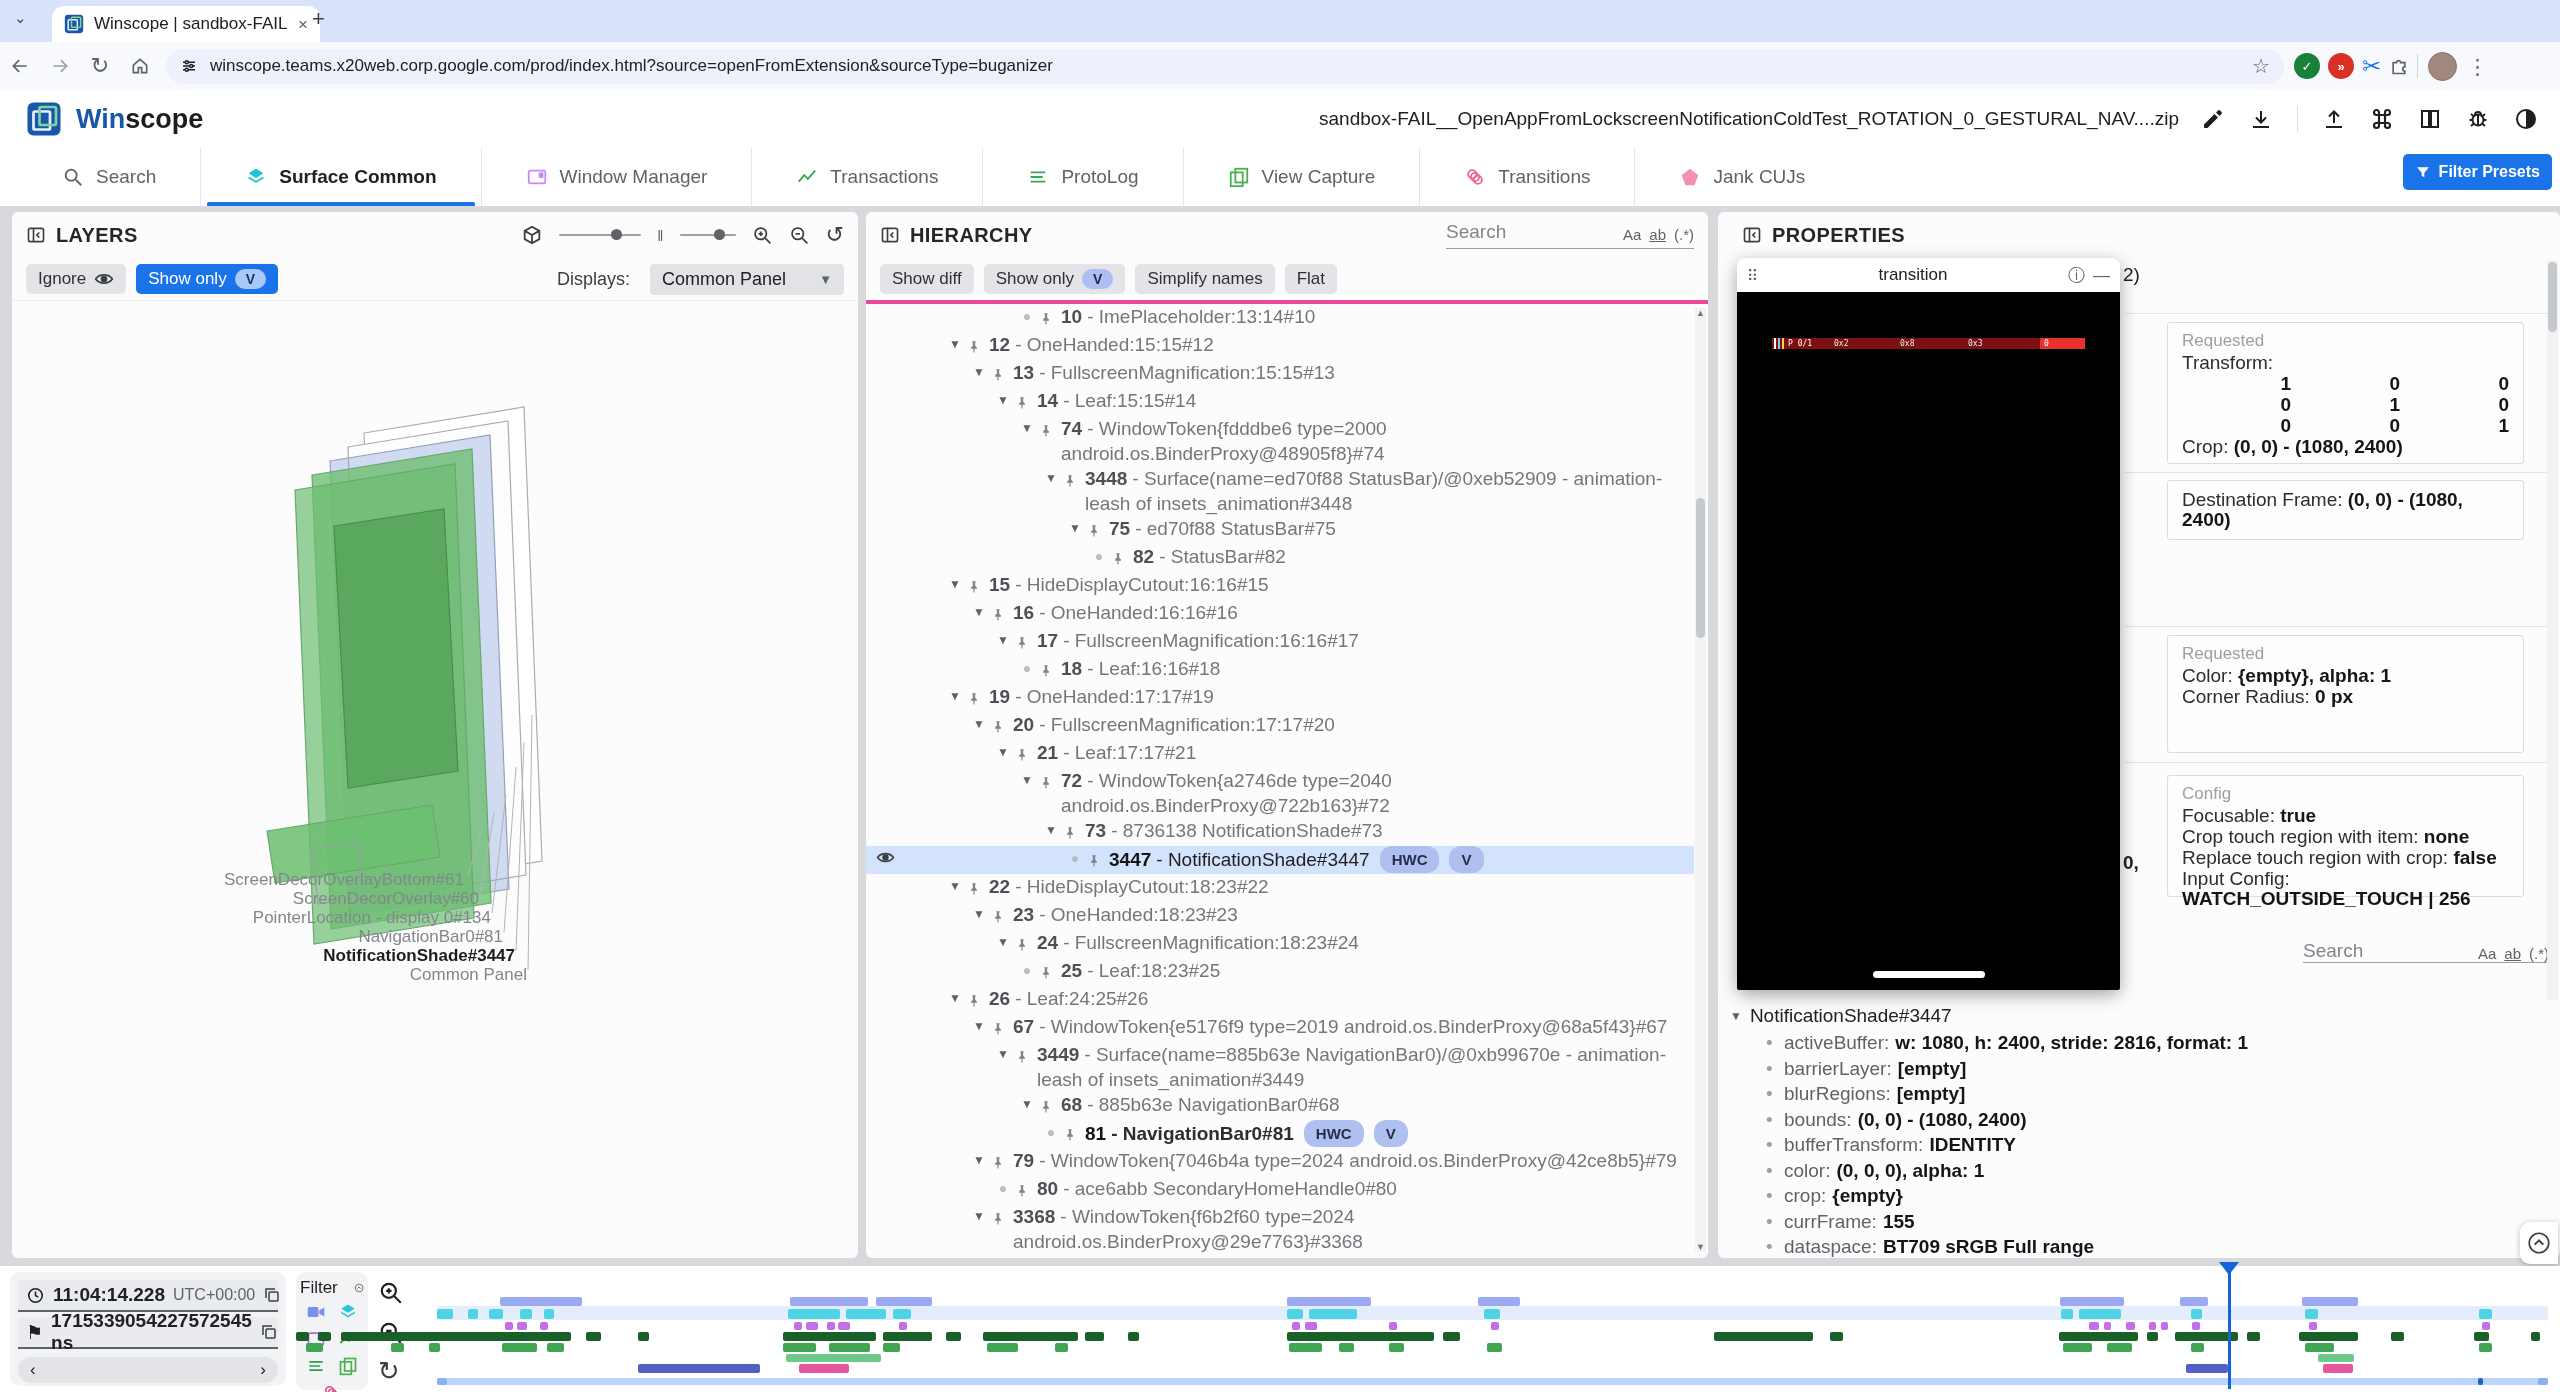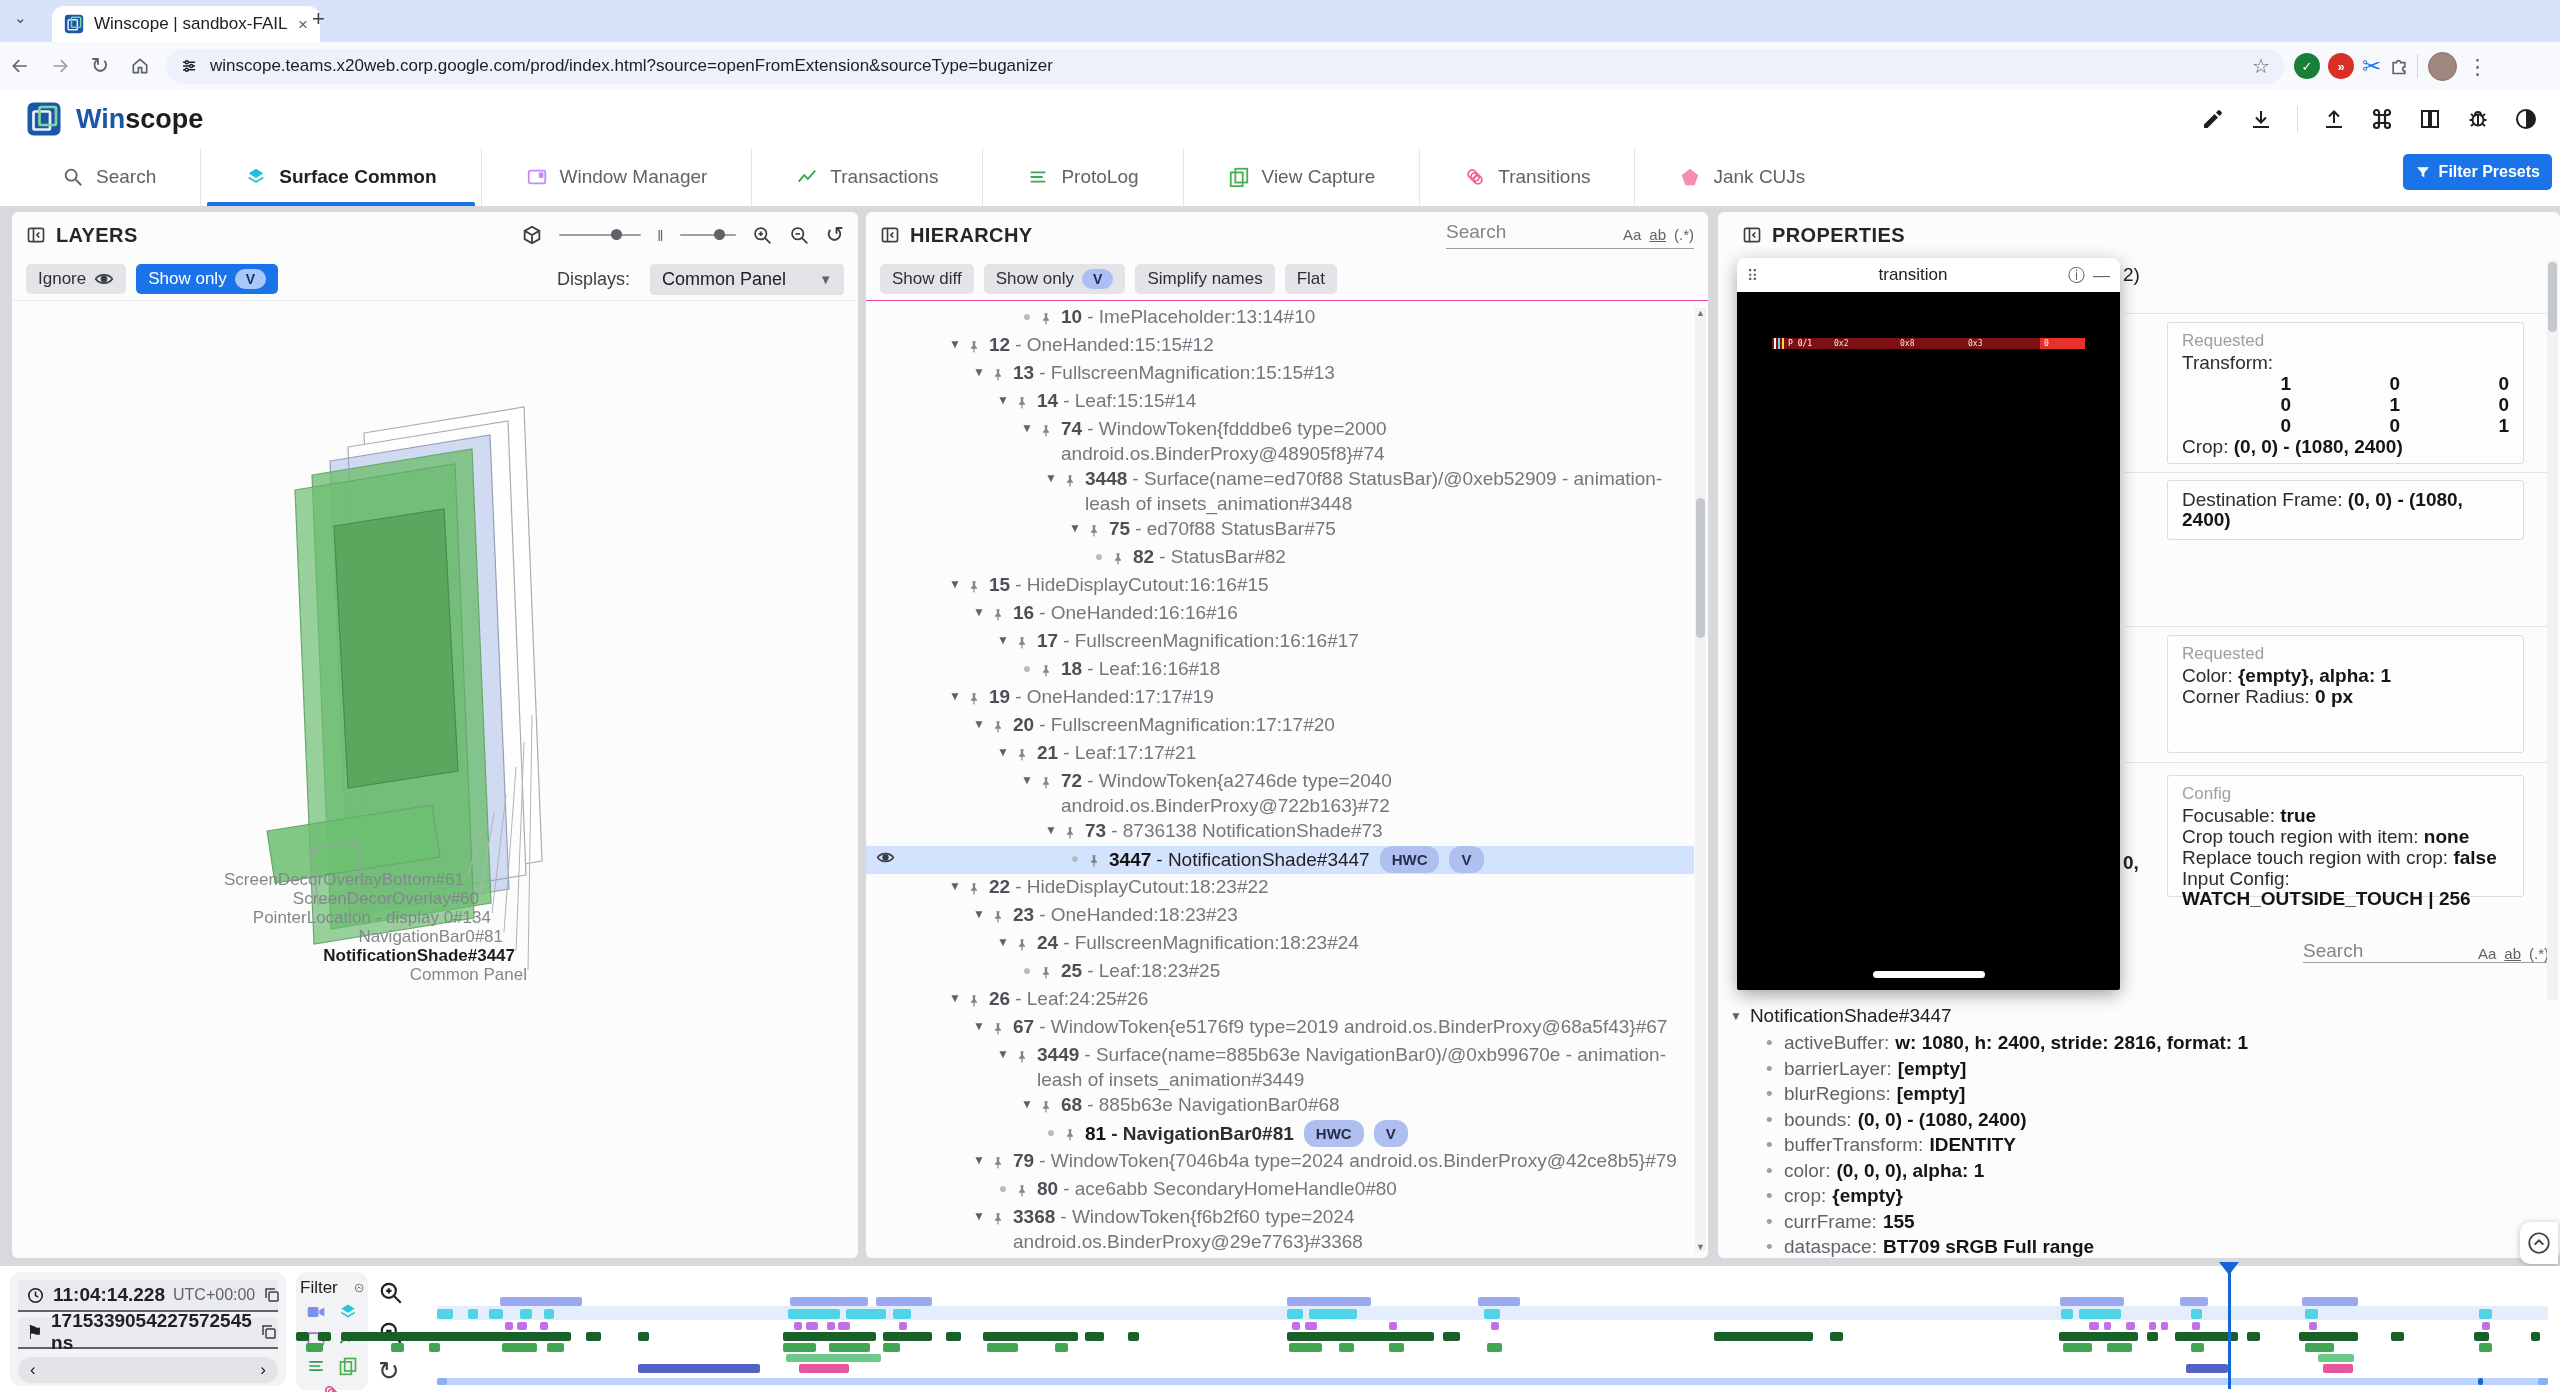--- a/index.html
+++ b/index.html
@@ -34,21 +34,21 @@
   #filterPresets{position:absolute;right:8px;top:6px;height:36px;background:#1a73e8;color:#fff;border-radius:5px;
         display:flex;align-items:center;gap:8px;padding:0 12px;font-size:16px;font-weight:bold;}
   
   #main{left:0;top:206px;width:2560px;height:1060px;background:#d7d9dc;}
   .panel{position:absolute;top:6px;height:1046px;background:#fcfcfd;border-radius:6px;overflow:hidden;}
   #pLayers{left:12px;width:846px;}
   #pHier{left:866px;width:842px;}
   #pProps{left:1718px;width:832px;padding-left:10px;}
   .phead{height:46px;display:flex;align-items:center;padding:0 14px;gap:10px;}
   .ptitle{font-size:20px;font-weight:bold;letter-spacing:.4px;color:#252628;}
-  .chiprow{height:42px;display:flex;align-items:center;gap:10px;padding:0 14px;border-bottom:1px solid #ec4899;}
+  .chiprow{height:42px;display:flex;align-items:center;gap:10px;padding:0 14px;border-bottom:4px solid #ec4899;}
   .chip{background:#e3e4e8;border-radius:5px;height:30px;display:flex;align-items:center;gap:8px;
         padding:0 12px;font-size:17px;color:#2f3033;white-space:nowrap;}
   .chip.blue{background:#1a73e8;color:#fff;}
   .vpill{background:#aebdf4;color:#1f2a44;border-radius:11px;font-size:14px;font-weight:bold;
          padding:2px 11px;}
   .chip.blue .vpill{background:#a8c7fa;color:#17325c;}
   
   .ltool{margin-left:auto;display:flex;align-items:center;gap:16px;color:#3c4043;}
   .slider{height:2px;background:#9aa0a6;position:relative;border-radius:1px;}
   .slider .knob{position:absolute;top:-5px;width:11px;height:11px;border-radius:50%;background:#5f6368;}
@@ -188,20 +188,21 @@
       <span class="ico">
         <svg width="36" height="36" viewBox="0 0 24 24">
           <rect x="1" y="1" width="22" height="22" rx="4" fill="#1b57a8"></rect>
           <rect x="5" y="7" width="11" height="12" rx="1" fill="none" stroke="#e8f0fe" stroke-width="1.8"></rect>
           <rect x="9" y="4" width="11" height="12" rx="1" fill="none" stroke="#7fd49a" stroke-width="1.8"></rect>
         </svg>
       </span>
     </span>
   <span id="wname"><span class="p1">Win</span><span class="p2">scope</span></span>
   <div id="wright">
+    <span>sandbox-FAIL__OpenAppFromLockscreenNotificationColdTest_ROTATION_0_GESTURAL_NAV....zip</span>
     <span id="wacts" style="display:flex;gap:24px;align-items:center;">
         <span class="ico" style="color: rgb(31, 31, 31);">
           <svg width="24" height="24" viewBox="0 0 24 24" fill="currentColor">
             <path d="M3 17.5 L13.5 7 L17 10.5 L6.5 21 H3 Z M15 5.5 L17 3.5 a1.4 1.4 0 0 1 2 0 L20.5 5 a1.4 1.4 0 0 1 0 2 L18.5 9 Z"></path>
           </svg>
         </span>
         <span class="ico" style="color: rgb(31, 31, 31);">
           <svg width="24" height="24" viewBox="0 0 24 24" fill="none" stroke="currentColor" stroke-width="2">
             <path d="M12 4 V15 M7 10.5 L12 15.5 L17 10.5 M4 20 H20"></path>
           </svg>

